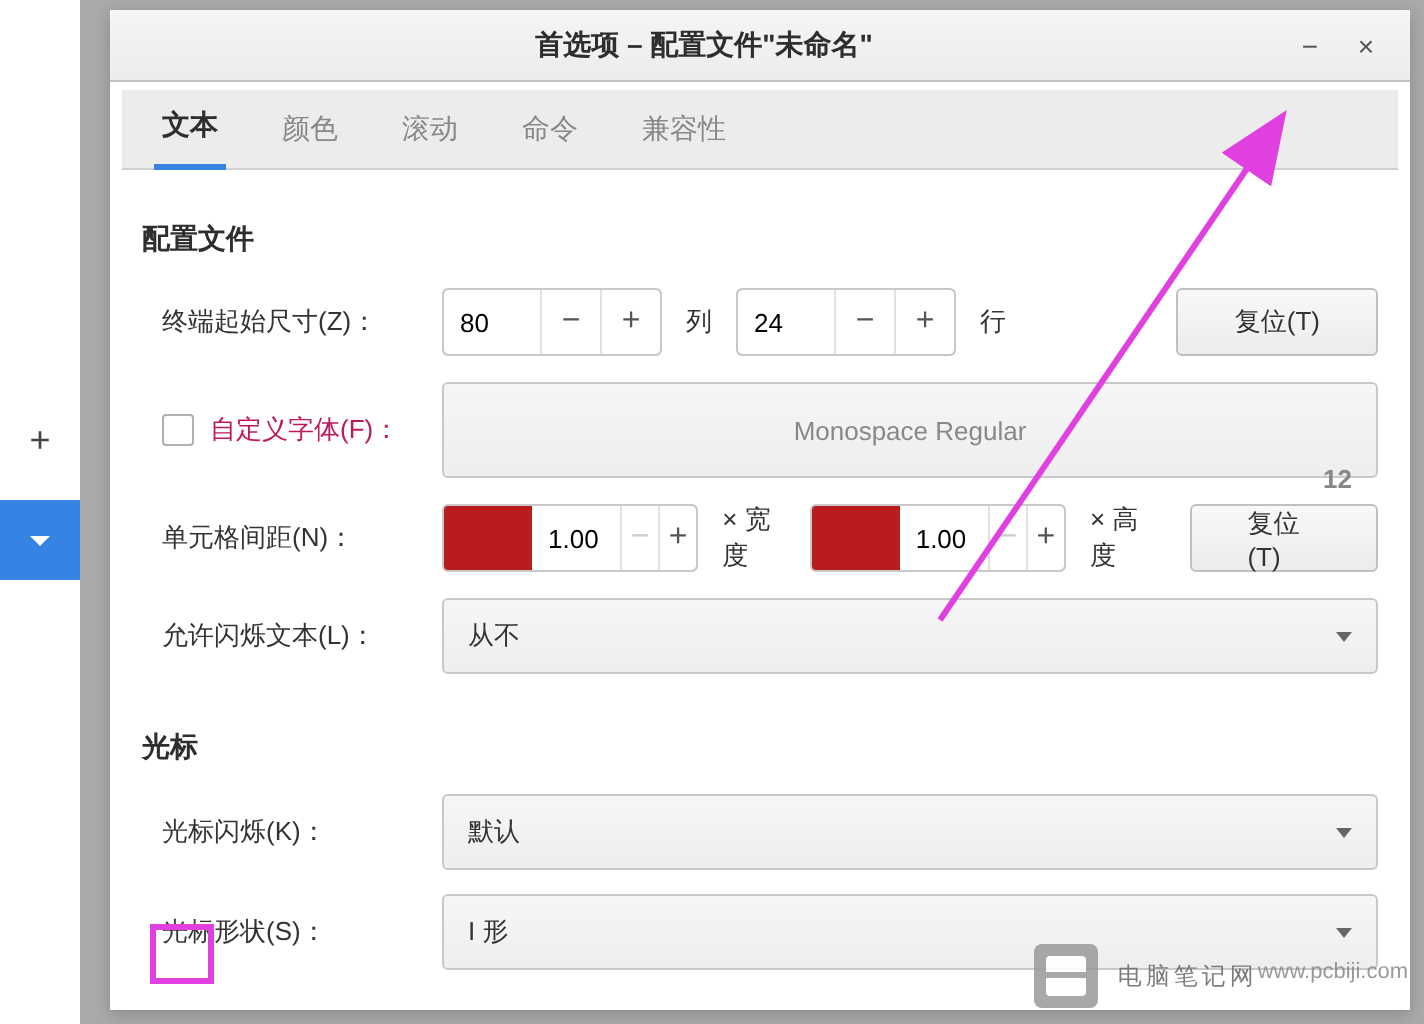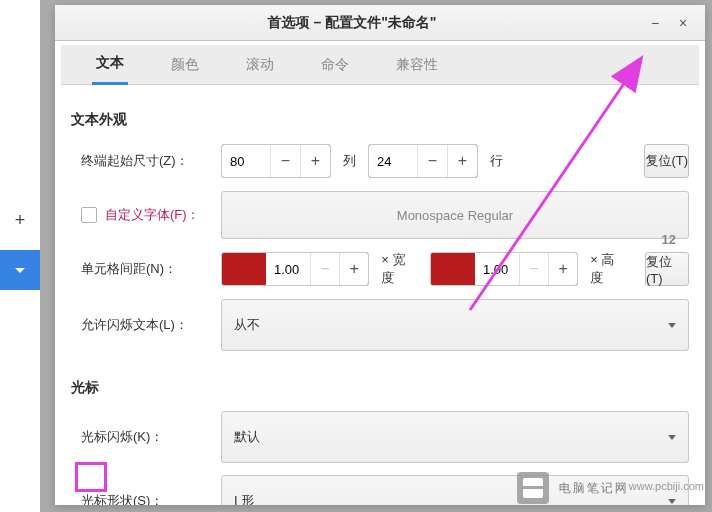--- a/index.html
+++ b/index.html
@@ -10,46 +10,46 @@
 .sidebar-active { width: 40px; height: 40px; background: #3584e4; display: flex; align-items: center; justify-content: center; margin-top: 10px; }
 .sidebar-active::after { content: ''; border-left: 5px solid transparent; border-right: 5px solid transparent; border-top: 5px solid #fff; }
 
 .window { position: absolute; left: 55px; top: 5px; width: 650px; height: 500px; background: #fff; box-shadow: 0 2px 8px rgba(0,0,0,0.2); display: flex; flex-direction: column; }
 
 .titlebar { height: 36px; background: linear-gradient(#f6f5f4, #ececec); border-bottom: 1px solid #c0c0c0; display: flex; align-items: center; padding: 0 8px; position: relative; }
 .titlebar-title { flex: 1; text-align: center; font-size: 14px; font-weight: bold; color: #2e2e2e; }
 .win-btn { width: 28px; height: 28px; display: flex; align-items: center; justify-content: center; font-size: 14px; color: #555; cursor: pointer; }
 
 .tabs { height: 40px; background: #ececec; border-bottom: 1px solid #d0d0d0; display: flex; align-items: center; padding: 0 16px; gap: 24px; margin: 4px 6px 0 6px; }
-.tab { font-size: 14px; color: #888; cursor: pointer; padding: 10px 4px; margin-left: 15px; }
+.tab { font-size: 14px; color: #888; cursor: pointer; padding: 10px 4px; }
 .tab.active { color: #2e2e2e; font-weight: bold; border-bottom: 3px solid #3584e4; }
 
 .content { padding: 18px 16px; overflow-y: auto; flex: 1; }
 .section-title { font-size: 14px; font-weight: bold; color: #2e2e2e; margin: 8px 0 14px 0; }
 .row { display: flex; align-items: center; margin-bottom: 12px; min-height: 36px; }
 .row-label { width: 150px; font-size: 13px; color: #333; padding-left: 10px; }
 .row-controls { flex: 1; display: flex; align-items: center; gap: 6px; }
 
 .spinbox { display: flex; border: 1px solid #c8c8c8; border-radius: 3px; overflow: hidden; height: 34px; background: #b91c1c; }
 .spinbox input { border: none; width: 48px; padding: 0 8px; font-size: 13px; outline: none; }
 .spinbox input.narrow { width: 44px; margin-left: 44px; }
 .spin-btn { width: 30px; display: flex; align-items: center; justify-content: center; font-size: 16px; color: #555; cursor: pointer; border-left: 1px solid #e0e0e0; background: #fff; }
 .spin-btn.disabled { color: #ccc; cursor: default; }
 .unit { font-size: 13px; color: #333; margin: 0 6px; }
 
-.btn { height: 34px; padding: 0 0; border: 1px solid #c0c0c0; border-radius: 3px; background: linear-gradient(#f8f8f8, #ececec); font-size: 13px; color: #333; cursor: pointer; display: flex; align-items: center; }
+.btn { height: 34px; padding: 0 28px; border: 1px solid #c0c0c0; border-radius: 3px; background: linear-gradient(#f8f8f8, #ececec); font-size: 13px; color: #333; cursor: pointer; display: flex; align-items: center; }
 
 .font-btn { flex: 1; height: 48px; border: 1px solid #c8c8c8; border-radius: 3px; background: linear-gradient(#f6f6f6, #eeeeee); display: flex; align-items: center; justify-content: center; font-size: 13px; color: #888; cursor: pointer; position: relative; }
 .font-size { position: absolute; right: 12px; font-weight: bold; color: #888; margin-top: 48px; }
 
 .checkbox-row { display: flex; align-items: center; gap: 8px; padding-left: 10px; }
 .checkbox { width: 16px; height: 16px; border: 1px solid #b0b0b0; border-radius: 2px; background: #fff; cursor: pointer; }
 .checkbox-label { font-size: 13px; color: #be185d; }
 
-.combo { flex: 1; height: 52px; border: 1px solid #c8c8c8; border-radius: 3px; background: linear-gradient(#f6f6f6, #eeeeee); display: flex; align-items: center; padding: 0 12px; font-size: 13px; color: #333; cursor: pointer; position: relative; }
+.combo { flex: 1; height: 38px; border: 1px solid #c8c8c8; border-radius: 3px; background: linear-gradient(#f6f6f6, #eeeeee); display: flex; align-items: center; padding: 0 12px; font-size: 13px; color: #333; cursor: pointer; position: relative; }
 .combo::after { content: ''; position: absolute; right: 12px; border-left: 4px solid transparent; border-right: 4px solid transparent; border-top: 5px solid #666; }
 
 .arrow-svg { position: absolute; left: 410px; top: 40px; pointer-events: none; z-index: 10; }
 .highlight-box { position: absolute; left: 75px; top: 462px; width: 32px; height: 30px; border: 3px solid #e040e0; pointer-events: none; z-index: 10; }
 
 .watermark { position: absolute; right: 8px; bottom: 8px; display: flex; align-items: center; gap: 10px; opacity: 0.85; z-index: 20; }
 .wm-icon { width: 32px; height: 32px; background: #999; border-radius: 4px; position: relative; }
 .wm-icon::before { content: ''; position: absolute; left: 6px; top: 6px; right: 6px; bottom: 6px; background: #fff; border-radius: 2px; }
 .wm-icon::after { content: ''; position: absolute; left: 6px; top: 14px; right: 6px; height: 3px; background: #999; }
 .wm-text { display: flex; flex-direction: row; font-size: 12px; }
@@ -73,21 +73,21 @@
 
   <div class="tabs">
     <div class="tab active">文本</div>
     <div class="tab">颜色</div>
     <div class="tab">滚动</div>
     <div class="tab">命令</div>
     <div class="tab">兼容性</div>
   </div>
 
   <div class="content">
-    <div class="section-title">文本外观</div>
+    <div class="section-title">配置文件</div>
 
     <div class="row">
       <div class="row-label">终端起始尺寸(Z)：</div>
       <div class="row-controls">
         <div class="spinbox">
           <input value="80" style="">
           <div class="spin-btn">−</div>
           <div class="spin-btn">+</div>
         </div>
         <span class="unit">列</span>

